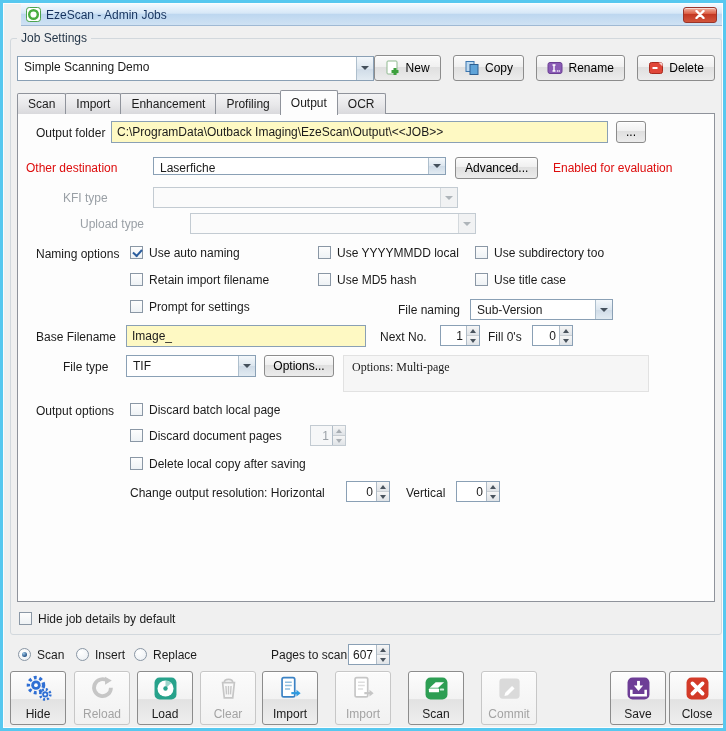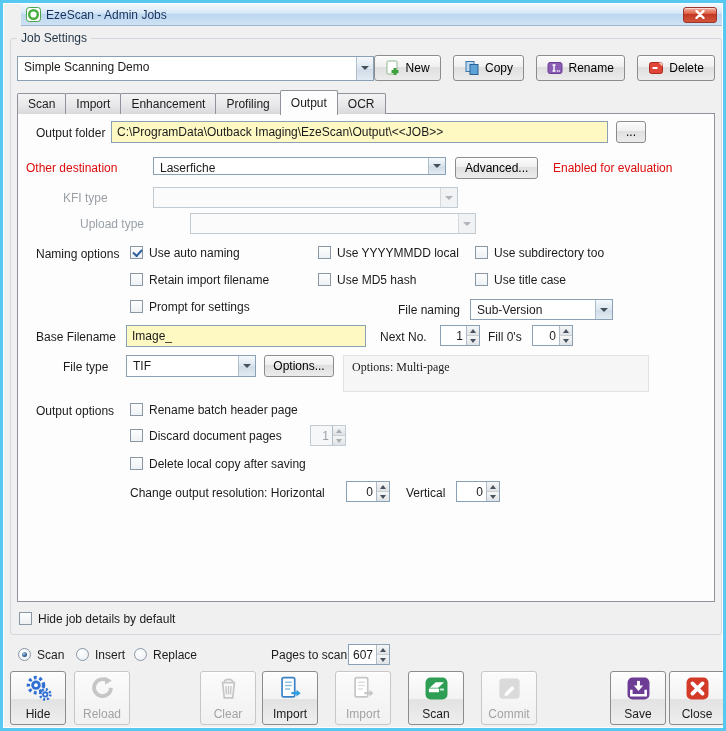--- a/index.html
+++ b/index.html
@@ -288,21 +288,21 @@
         <button class="btn small" style="position:absolute;left:246px;top:241px;width:70px">
           <span>Options...</span>
         </button>
         <div class="info-panel" style="left:325px;top:241px;width:306px;height:37px">
           <span>Options: Multi-page</span>
         </div>
 
         <span class="tp" style="left:18px;top:290px">Output options</span>
         <div class="cb" style="left:112px;top:288px">
           <span class="check"></span>
-          <span>Rename batch header page</span>
+          <span>Discard batch local page</span>
         </div>
         <div class="cb" style="left:112px;top:314px">
           <span class="check"></span>
           <span>Discard document pages</span>
         </div>
         <div class="spin disabled" style="left:292px;top:311px;width:36px">
           <span class="spin-val">1</span>
           <span class="spin-btns">
               <i class="sb up"></i>
               <i class="sb down"></i>
@@ -375,20 +375,29 @@
       </div>
 
       <div class="tb-btn disabled" style="left:68px">
         <svg class="tb-ic" viewBox="0 0 32 32">
           <path d="M22 7 A10 10 0 1 0 26 15" fill="none" stroke="#c6c6c6" stroke-width="4.5"></path>
           <path d="M19 2 l8 4.5 -8 5 z" fill="#c6c6c6"></path>
         </svg>
         <span>Reload</span>
       </div>
 
+      <div class="tb-btn" style="left:131px">
+        <svg class="tb-ic" viewBox="0 0 32 32">
+          <rect x="3" y="3" width="26" height="26" rx="6" fill="#27a28b"></rect>
+          <circle cx="16" cy="16" r="9.5" fill="#fff"></circle>
+          <path d="M16 16 L16 6.5 A9.5 9.5 0 0 1 23 9.6 Z" fill="#27a28b" opacity=".45"></path>
+          <circle cx="16" cy="16" r="2.6" fill="#27a28b"></circle>
+        </svg>
+        <span>Load</span>
+      </div>
 
       <div class="tb-btn disabled" style="left:194px">
         <svg class="tb-ic" viewBox="0 0 32 32">
           <path d="M9 9 h14 l-2 18 h-10 z" fill="none" stroke="#c6c6c6" stroke-width="2"></path>
           <path d="M11 9 c0-5 10-5 10 0" fill="none" stroke="#c6c6c6" stroke-width="2"></path>
           <path d="M13 13 l.6 10 M16 13 v10 M19 13 l-.6 10" stroke="#c6c6c6" stroke-width="1.6"></path>
         </svg>
         <span>Clear</span>
       </div>
 

